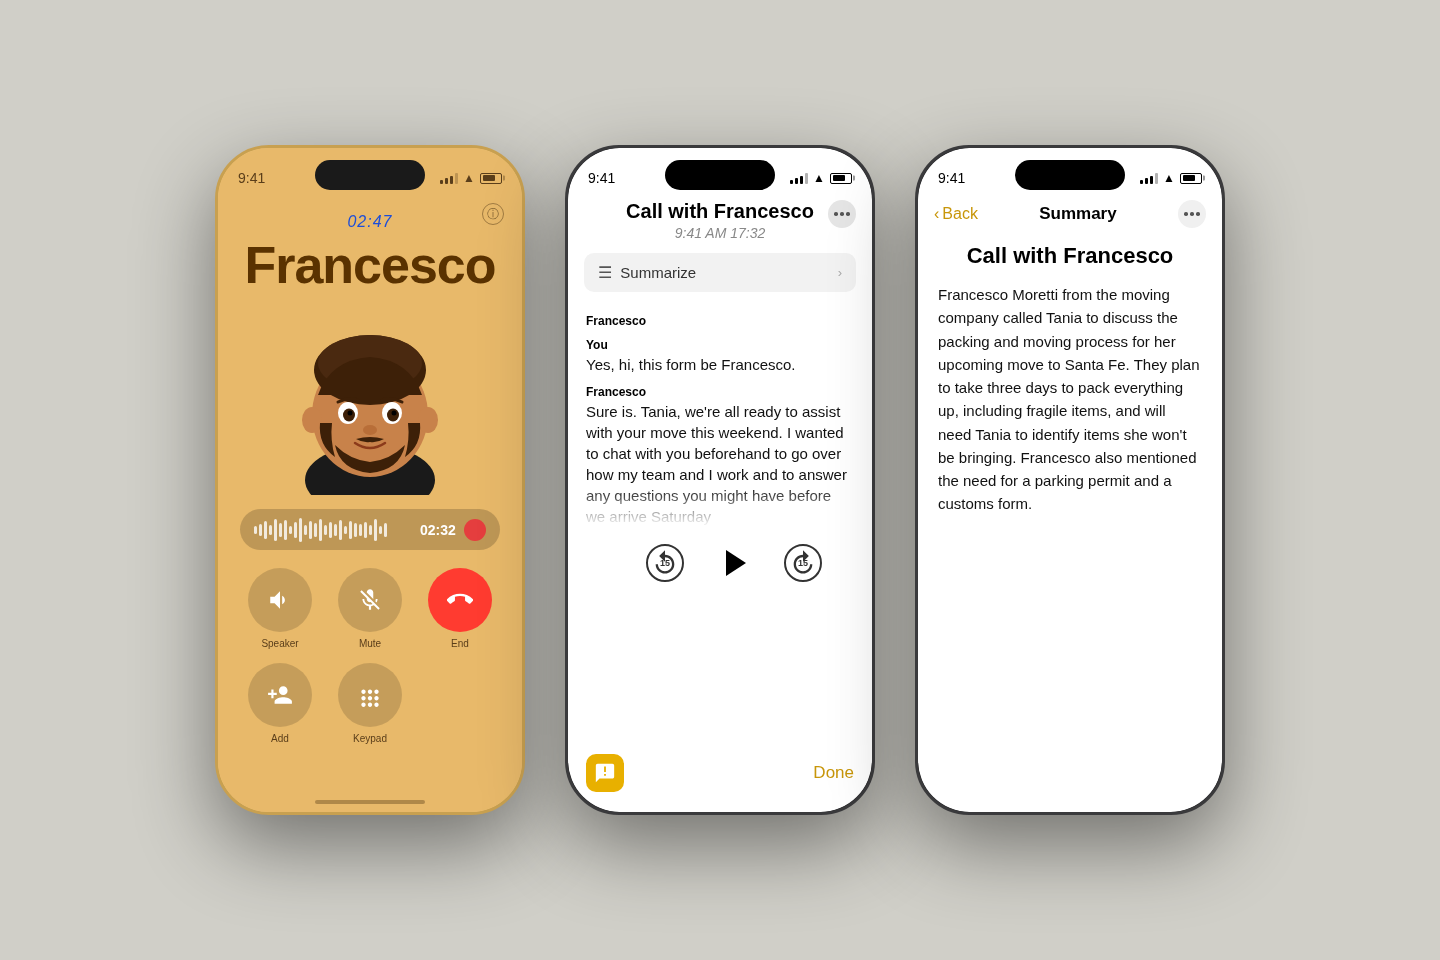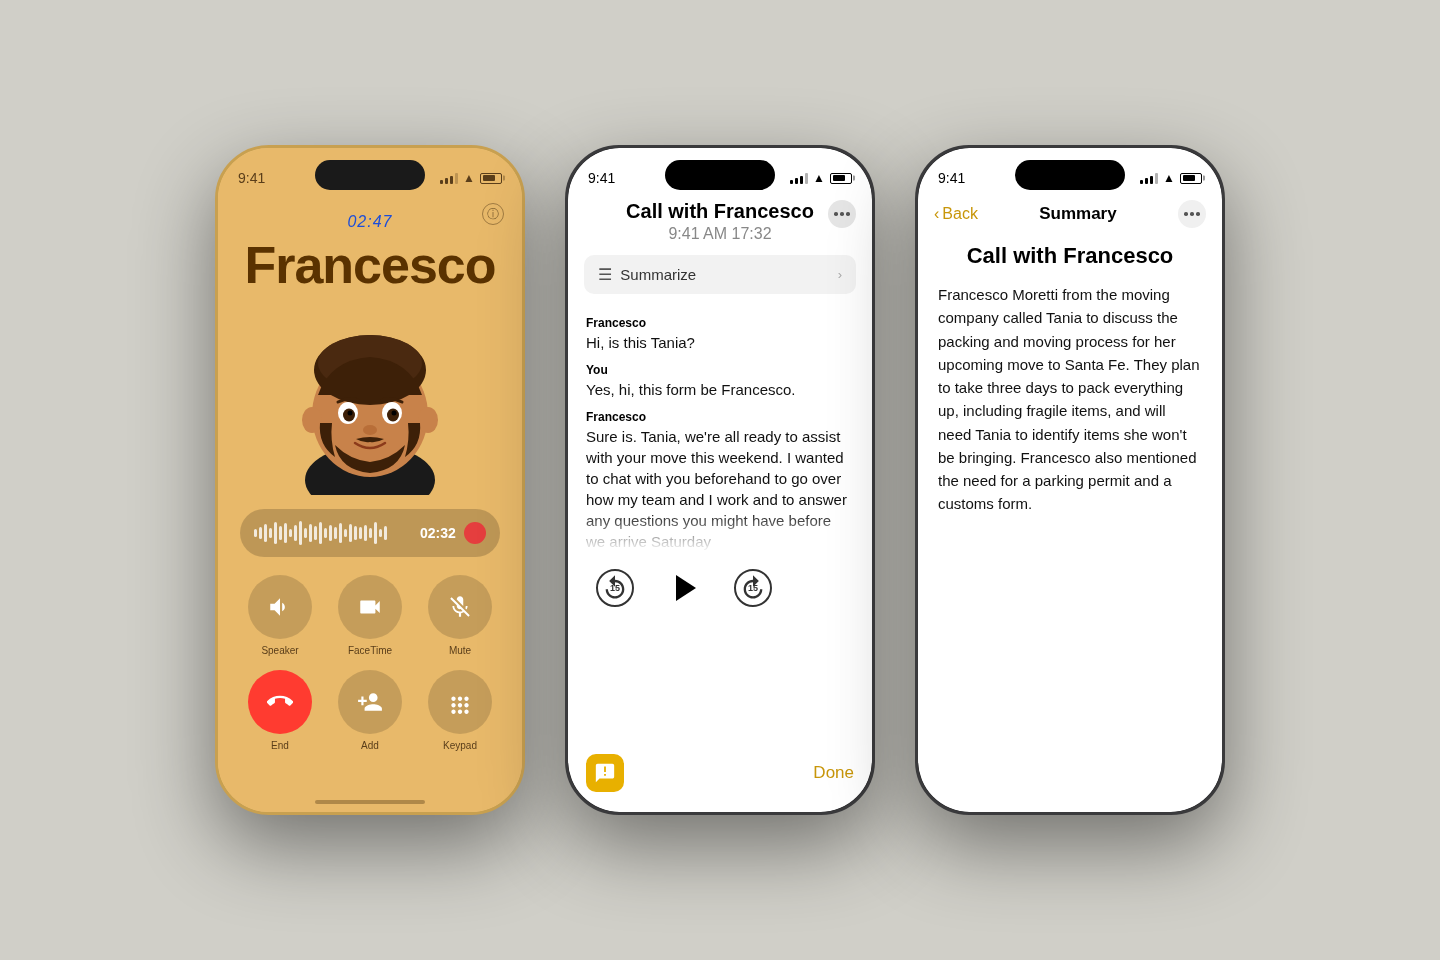--- a/index.html
+++ b/index.html
@@ -149,21 +149,21 @@
       margin-top: 10px;
       position: relative;
     }
 
     
     .waveform-bar {
       margin-top: 14px;
       background: rgba(0,0,0,0.18);
       border-radius: 25px;
       width: 260px;
-      height: 48px;
+      height: 41px;
       display: flex;
       align-items: center;
       padding: 0 14px;
       gap: 8px;
     }
     .waveform-visual {
       flex: 1;
       display: flex;
       align-items: center;
       gap: 2px;
@@ -232,23 +232,24 @@
       text-align: center;
       padding: 0 40px;
       position: relative;
     }
     .transcript-title {
       font-size: 20px;
       font-weight: 700;
       color: #000;
     }
     .transcript-subtitle {
-      font-size: 16px;
+      font-size: 14px;
       color: #888;
       margin-top: 2px;
+      font-style: italic;
     }
     .more-btn {
       position: absolute;
       right: 16px;
       top: 0;
       width: 28px;
       height: 28px;
       background: #e5e5e5;
       border-radius: 50%;
       display: flex;
@@ -311,20 +312,21 @@
     }
     .playback-timer {
       font-size: 32px;
       font-weight: 700;
       color: #000;
       letter-spacing: 2px;
     }
     .playback-controls {
       display: flex;
       align-items: center;
+      justify-content: center;
       gap: 28px;
       margin-top: 12px;
       padding-left: 28px;
     }
     .skip-btn {
       width: 38px; height: 38px;
       border-radius: 50%;
       border: 2px solid #333;
       display: flex; align-items: center; justify-content: center;
       font-size: 12px;
@@ -554,28 +556,20 @@
 
       <div class="call-btn">
         <div class="call-btn-circle">
           <svg width="26" height="26" viewBox="0 0 24 24" fill="white">
               <path d="M3 9v6h4l5 5V4L7 9H3zm13.5 3c0-1.77-1.02-3.29-2.5-4.03v8.05c1.48-.73 2.5-2.25 2.5-4.02z"></path>
             </svg>
         </div>
         <span class="call-btn-label">Speaker</span>
       </div>
 
-      <div class="call-btn">
-        <div class="call-btn-circle">
-          <svg width="26" height="26" viewBox="0 0 24 24" fill="white">
-              <path d="M17 10.5V7c0-.55-.45-1-1-1H4c-.55 0-1 .45-1 1v10c0 .55.45 1 1 1h12c.55 0 1-.45 1-1v-3.5l4 4v-11l-4 4z"></path>
-            </svg>
-        </div>
-        <span class="call-btn-label">FaceTime</span>
-      </div>
 
       <div class="call-btn">
         <div class="call-btn-circle">
           <svg width="26" height="26" viewBox="0 0 24 24" fill="white">
               <path d="M19 11h-1.7c0 .74-.16 1.43-.43 2.05l1.23 1.23c.56-.98.9-2.09.9-3.28zm-4.02.17c0-.06.02-.11.02-.17V5c0-1.66-1.34-3-3-3S9 3.34 9 5v.18l5.98 5.99zM4.27 3L3 4.27l6.01 6.01V11c0 1.66 1.33 3 2.99 3 .22 0 .44-.03.65-.08l1.66 1.66c-.71.33-1.5.52-2.31.52-2.76 0-5.3-2.1-5.3-5.1H5c0 3.41 2.72 6.23 6 6.72V21h2v-3.28c.91-.13 1.77-.45 2.54-.9L19.73 21 21 19.73 4.27 3z"></path>
             </svg>
         </div>
         <span class="call-btn-label">Mute</span>
       </div>
 
@@ -648,21 +642,20 @@
       <div class="summarize-btn-left">
         <span class="summarize-icon">☰</span>
         <span>Summarize</span>
       </div>
       <span class="chevron-right">›</span>
     </div>
 
     <div class="transcript-body transcript-fade">
       <div>
         <div class="transcript-speaker">Francesco</div>
-        <div class="transcript-line">Hi, is this Tania?</div>
       </div>
       <div>
         <div class="transcript-speaker">You</div>
         <div class="transcript-line">Yes, hi, this form be Francesco.</div>
       </div>
       <div>
         <div class="transcript-speaker">Francesco</div>
         <div class="transcript-line">Sure is. Tania, we're all ready to assist with your move this weekend. I wanted to chat with you beforehand to go over how my team and I work and to answer any questions you might have before we arrive Saturday</div>
       </div>
     </div>

